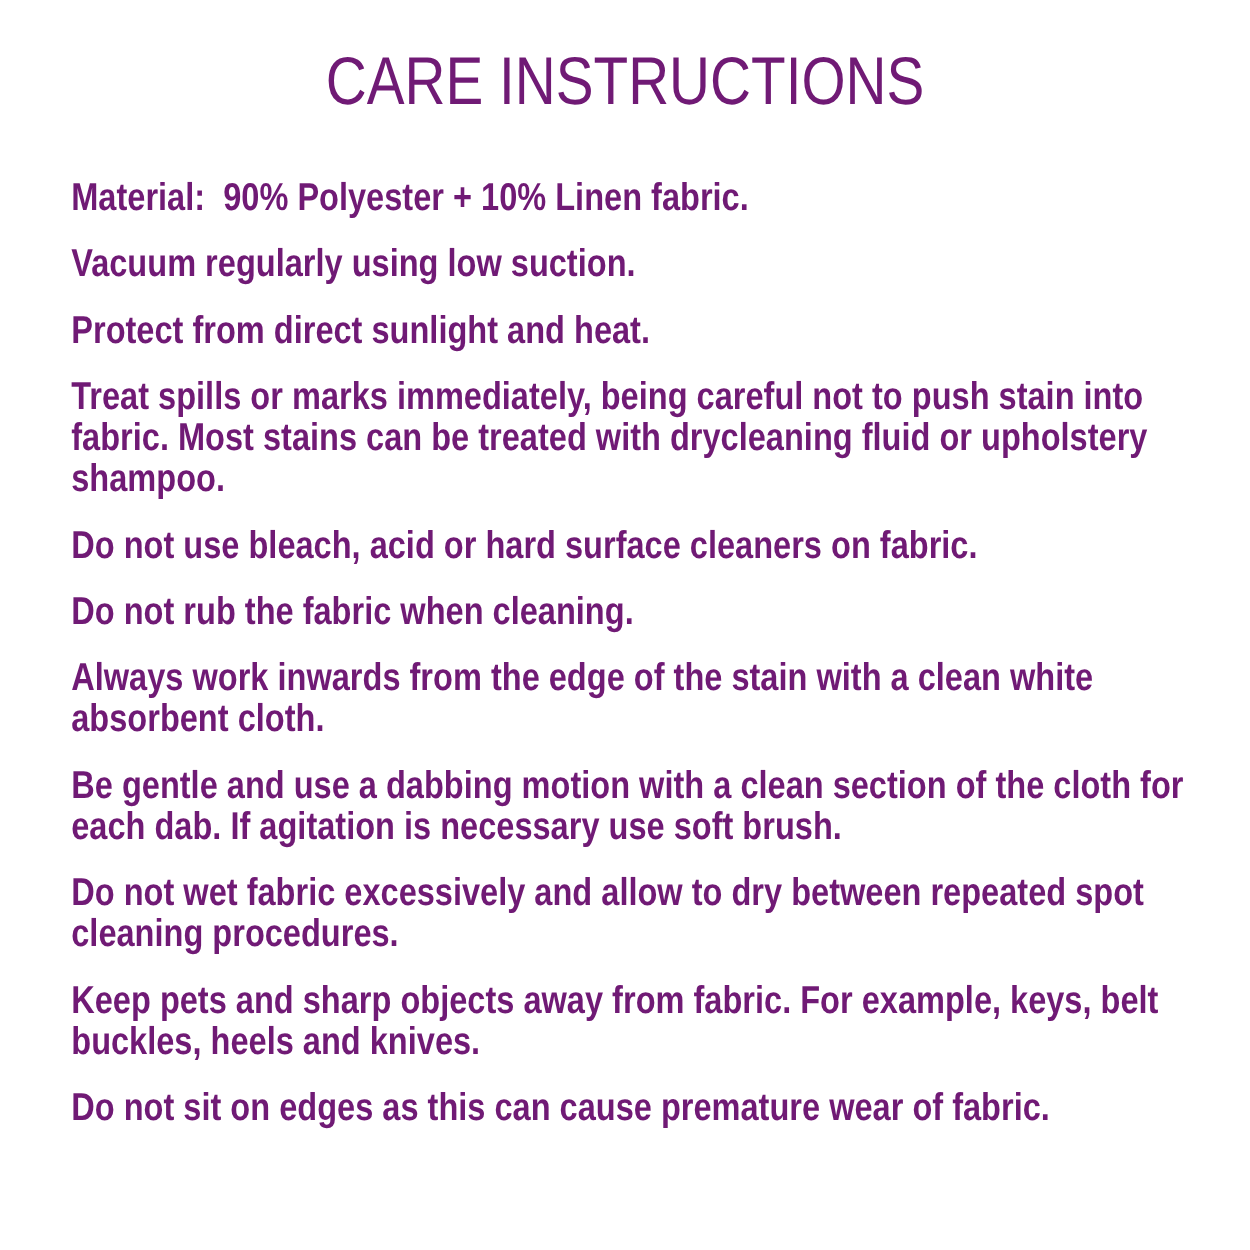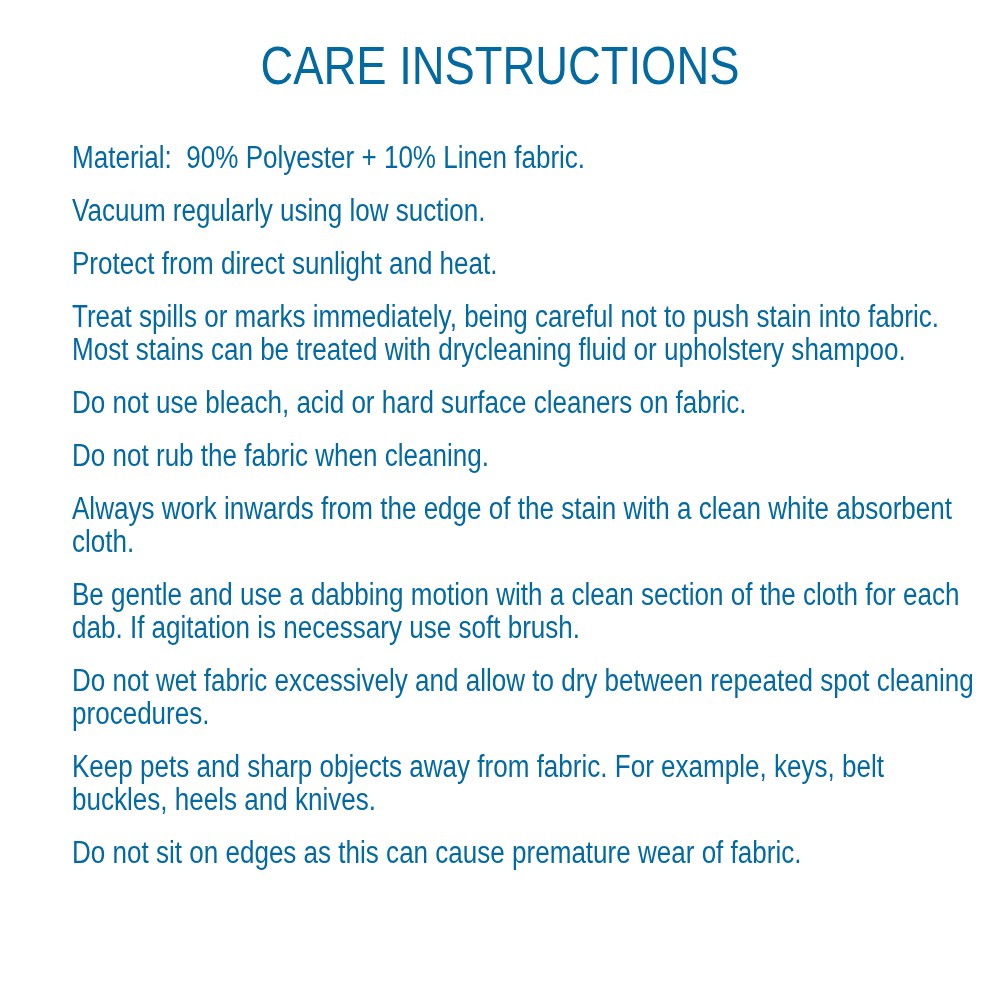--- a/index.html
+++ b/index.html
@@ -7,36 +7,37 @@
     padding: 0;
     background: #ffffff;
   }
   .page {
     position: relative;
     width: 1000px;
     height: 1000px;
     background: #ffffff;
     overflow: hidden;
     font-family: "Liberation Sans", "DejaVu Sans", sans-serif;
-    color: #0369a1;
+    color: #701a75;
   }
   .doc-title {
     margin: 36px 57px 46px 57px;
     font-size: 54px;
     font-weight: 400;
     line-height: 1.1;
     text-align: center;
     letter-spacing: 0px;
     transform: scaleX(0.84);
     transform-origin: 50% 0;
     white-space: nowrap;
   }
   .doc-body {
-    margin-left: 72px;
+    margin-left: 57px;
     margin-right: 0;
+    font-weight: bold;
   }
   .doc-body p {
     margin: 0 0 20px 0;
     font-size: 31px;
     line-height: 33px;
     white-space: pre-wrap;
     width: 1075px;            
     transform: scaleX(0.84);
     transform-origin: 0 0;
   }

